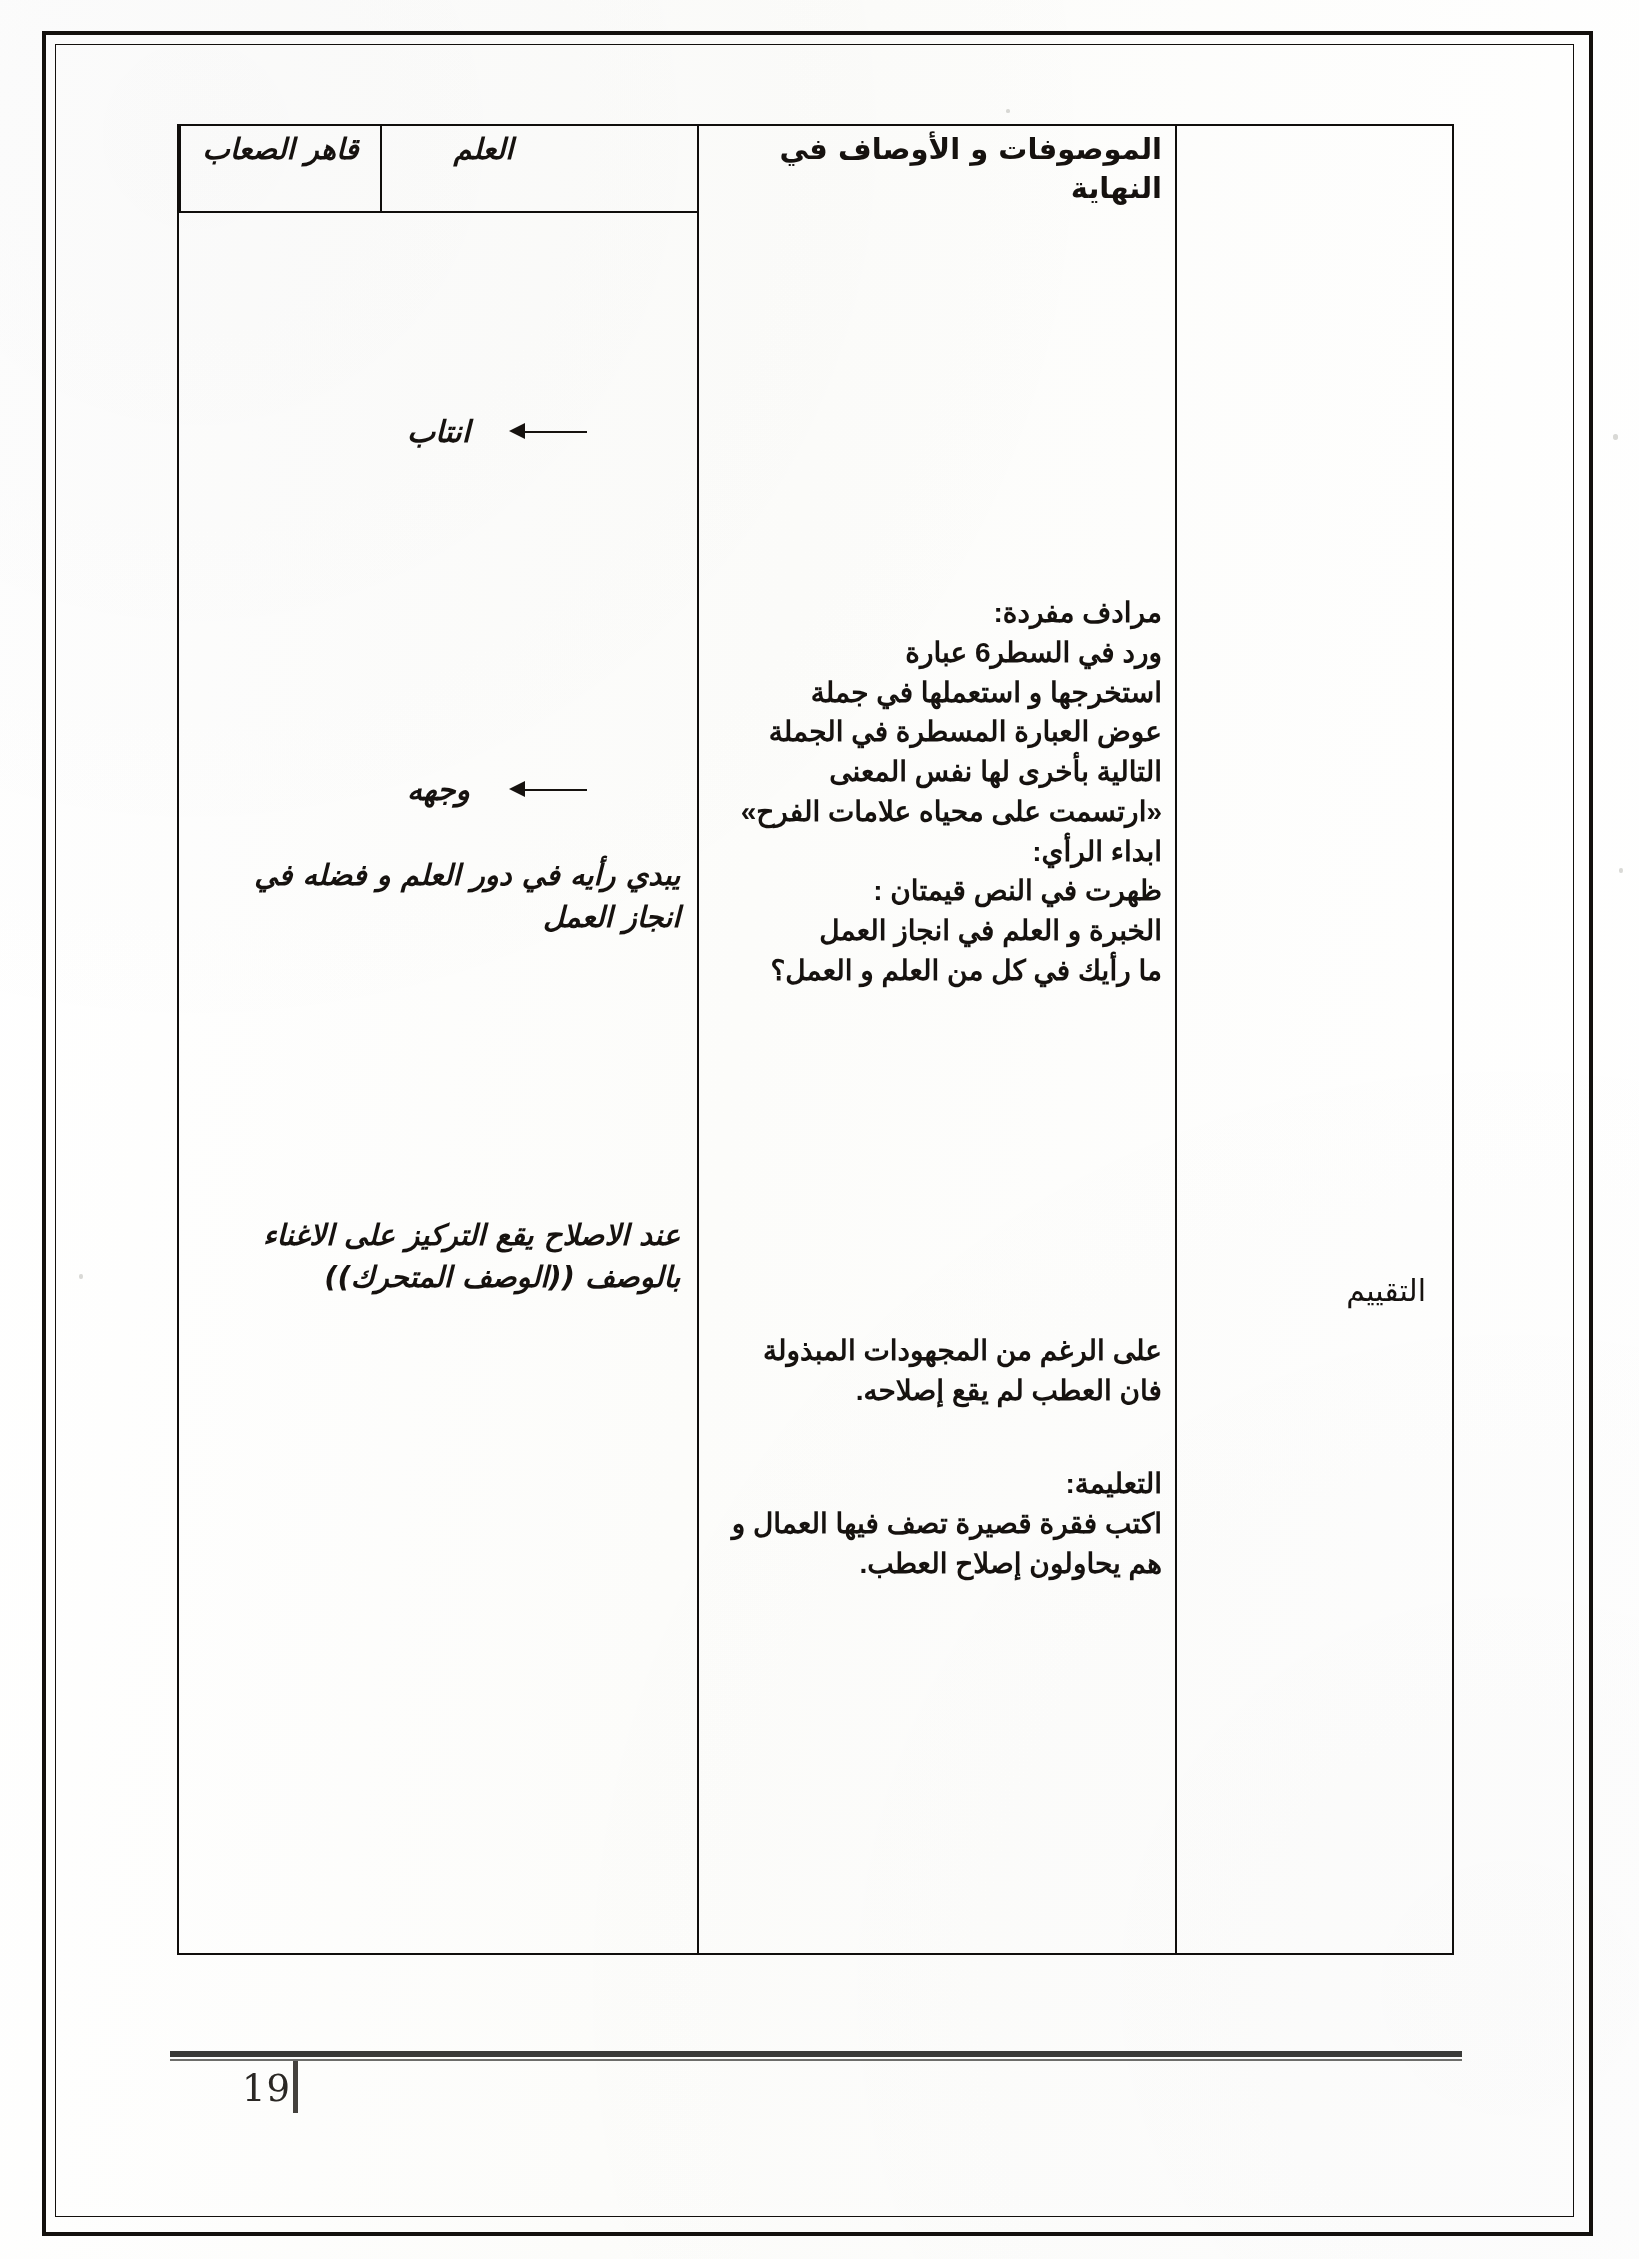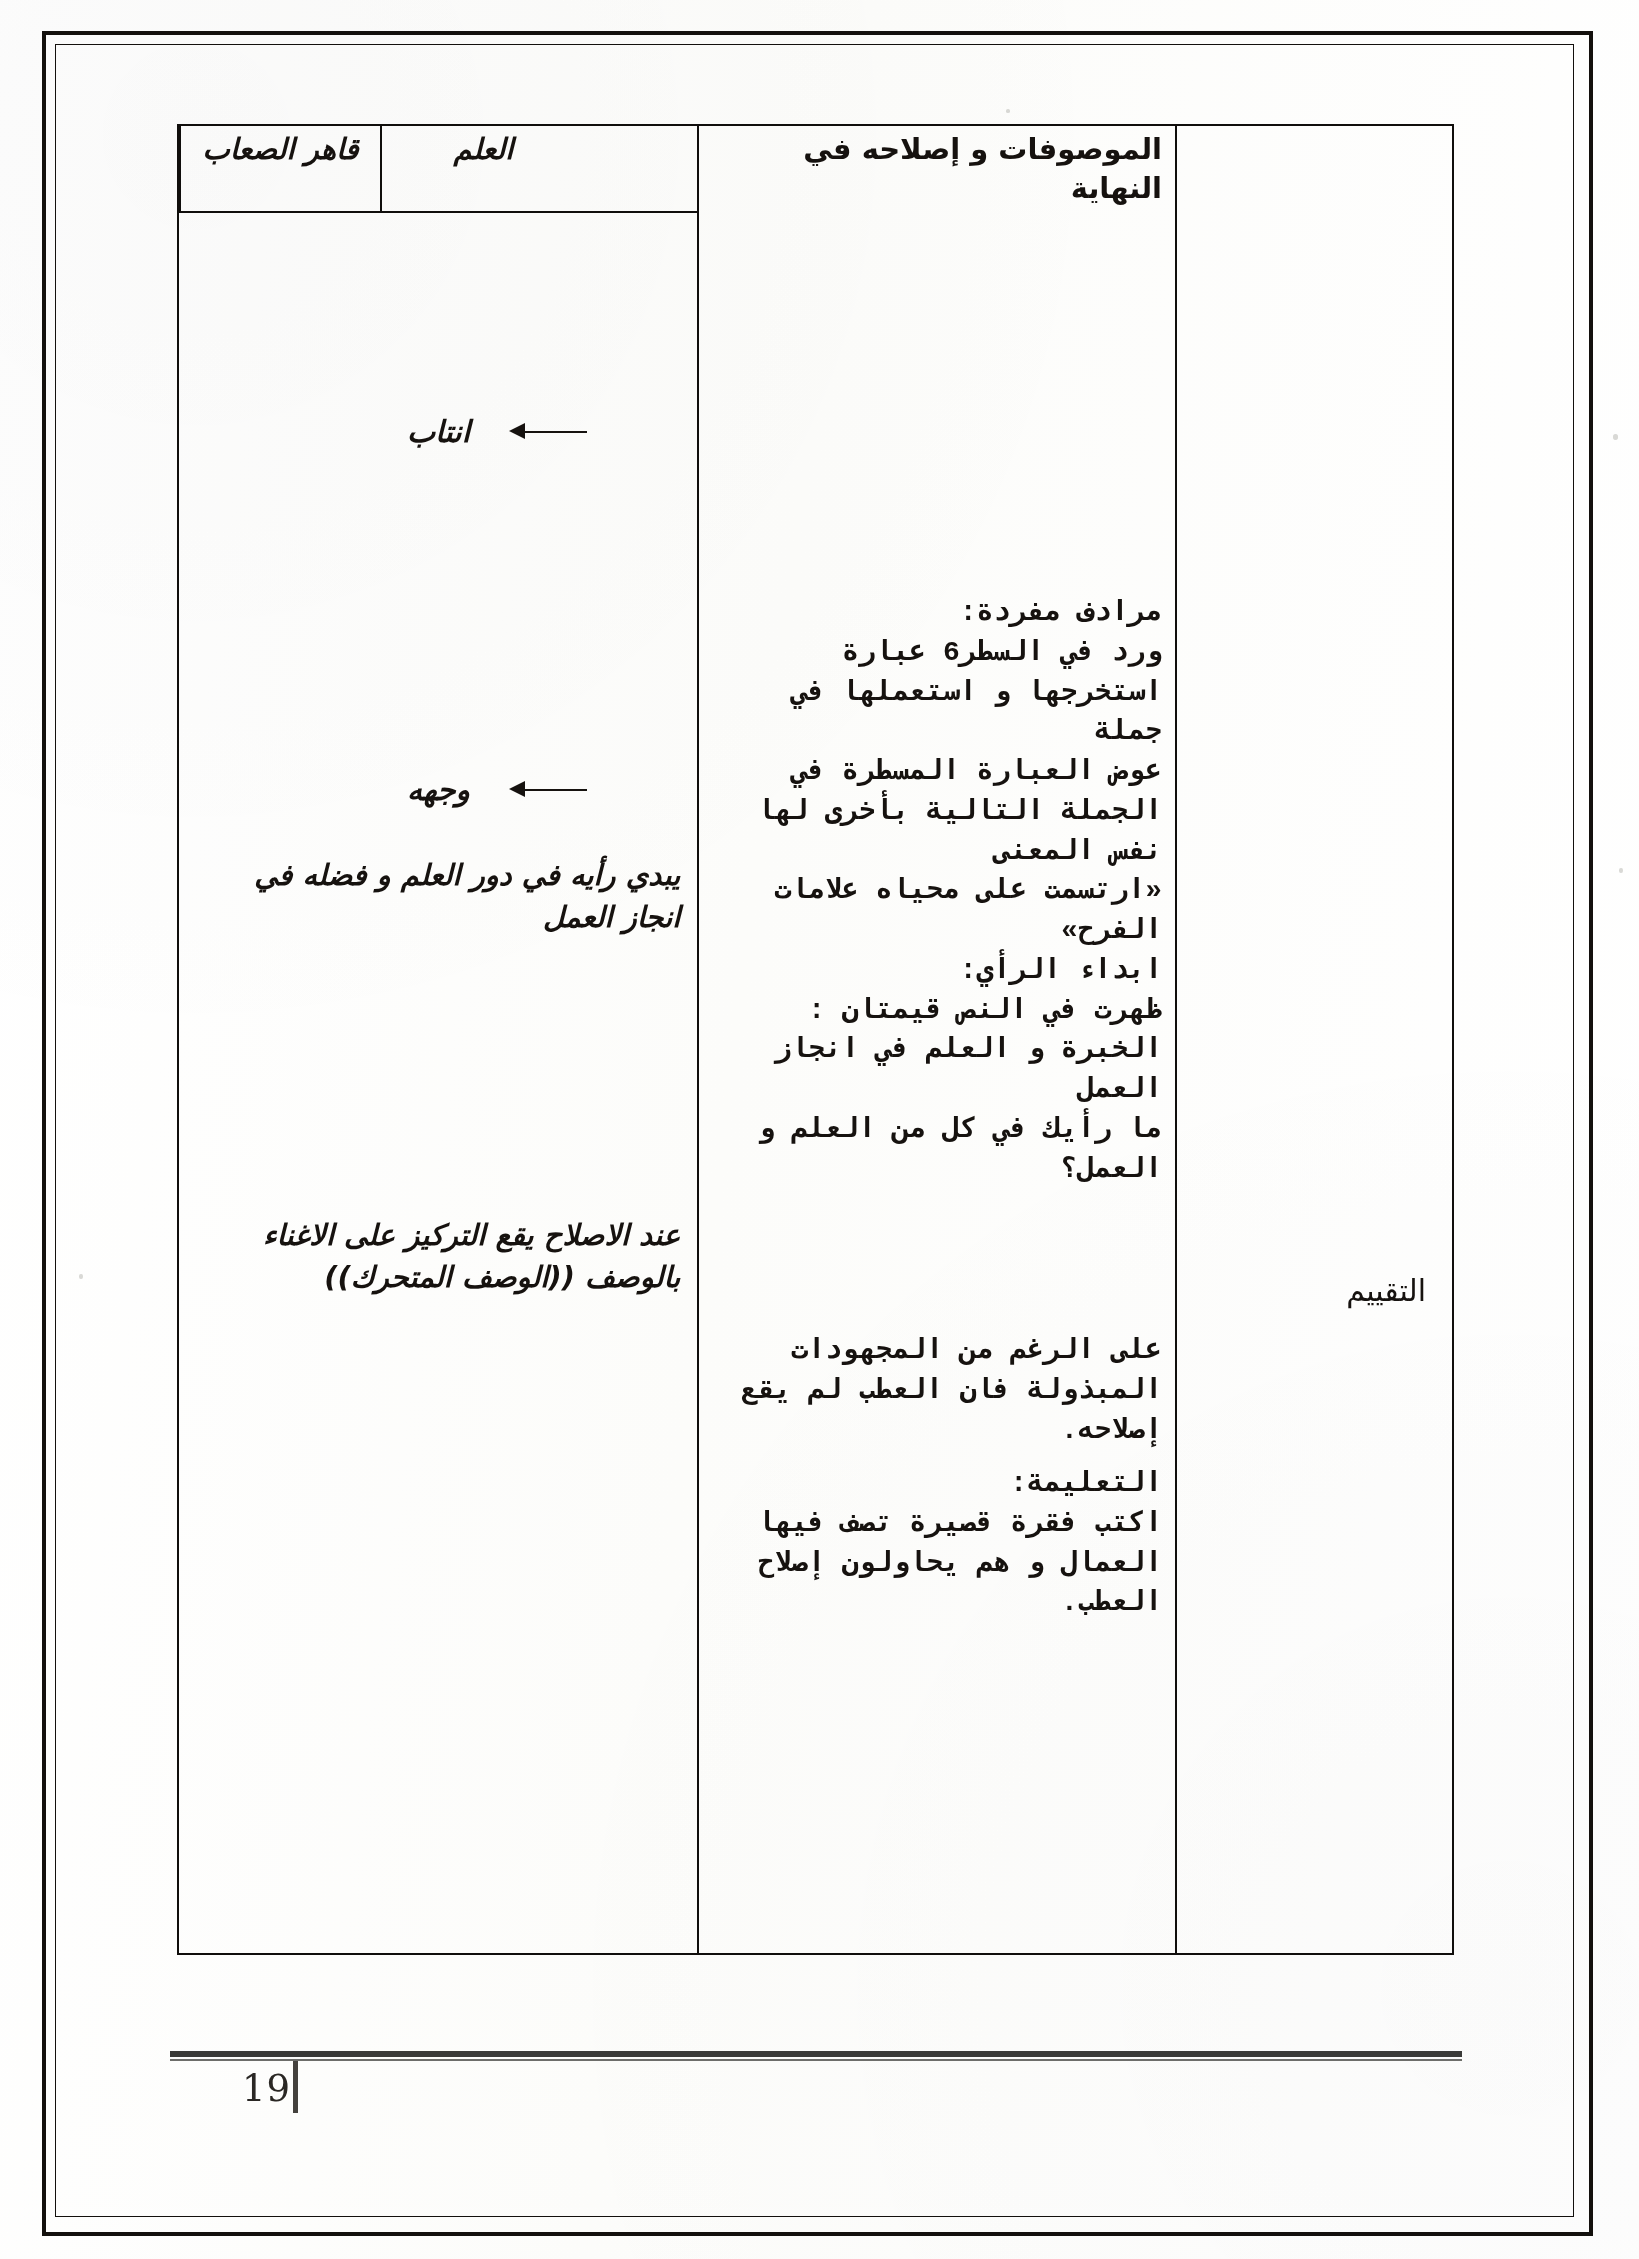--- a/index.html
+++ b/index.html
@@ -148,21 +148,21 @@
     font-weight: 700;
     line-height: 1.34;
     color: #16120f;
     text-align: right;
     direction: rtl;
   }
 
   
   .para {
     position: absolute;
-    font-family: Liberation Mono, monospace;
+    font-family: Liberation Sans, sans-serif;
     color: #16120f;
     direction: rtl;
     text-align: right;
     font-weight: 700;
   }
 
   .para.body {
     font-size: 28px;
     line-height: 1.42;
     letter-spacing: 0px;
@@ -272,21 +272,21 @@
   <div class="frame-inner"></div>
 
   <div class="sheet-table">
 
     <div class="col-label">
       <div class="label-text">التقييم</div>
     </div>
 
     <div class="col-content">
 
-      <div class="content-header">الموصوفات و إصلاحه في النهاية</div>
+      <div class="content-header">الموصوفات و الأوصاف في النهاية</div>
 
       <div class="para body" style="top:467px; right:13px; width:441px;">
         <div>مرادف مفردة:</div>
         <div>ورد في السطر6 عبارة</div>
         <div>استخرجها و استعملها في جملة</div>
         <div>عوض العبارة المسطرة في الجملة التالية بأخرى لها نفس المعنى</div>
         <div>«ارتسمت على محياه علامات الفرح»</div>
         <div>ابداء الرأي:</div>
         <div>ظهرت في النص قيمتان :</div>
         <div>الخبرة و العلم في انجاز العمل</div>

